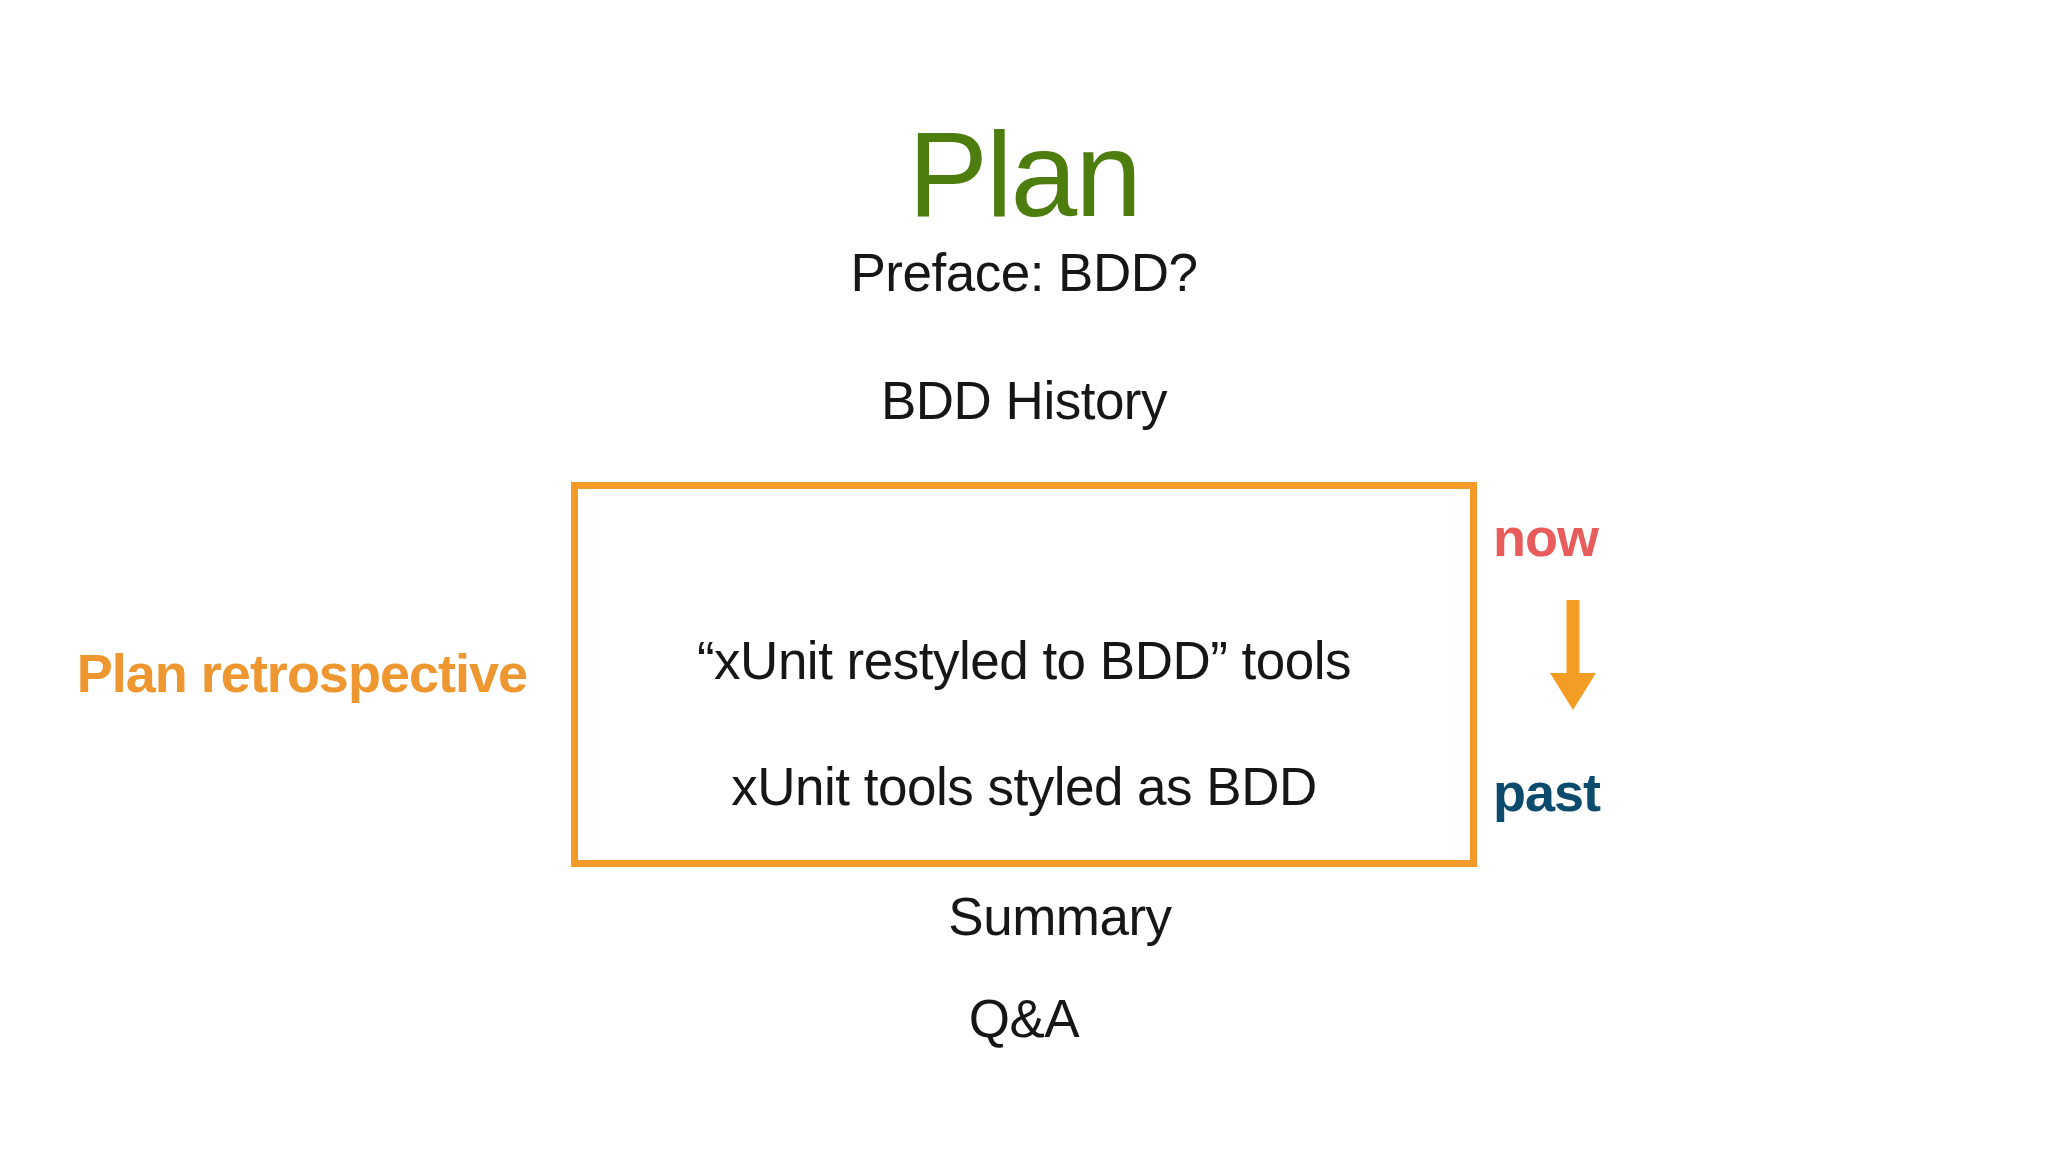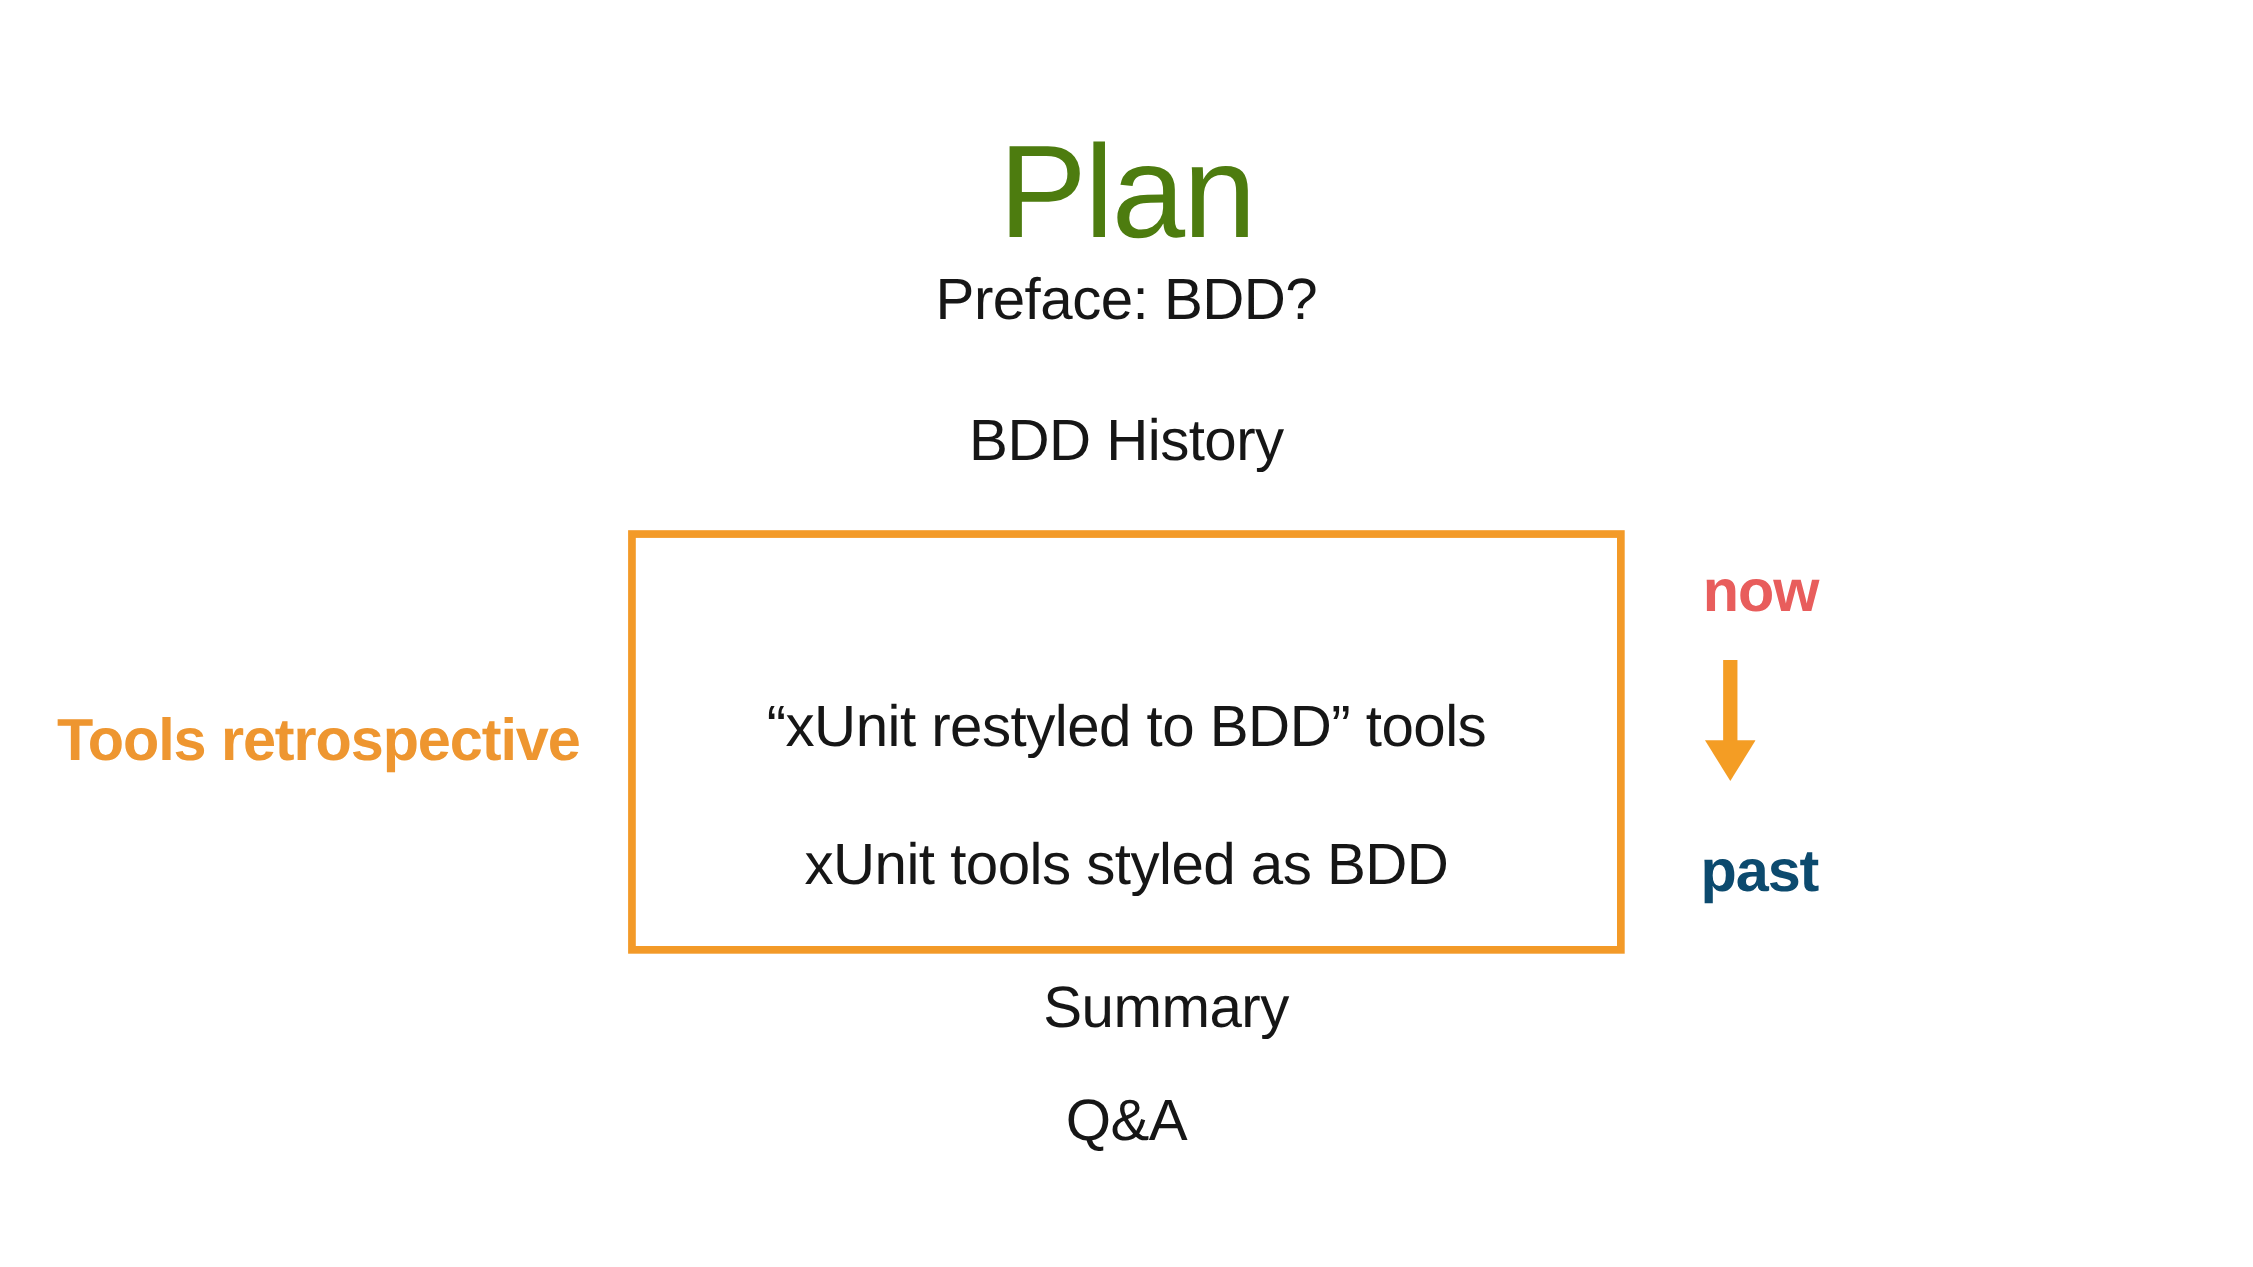--- a/index.html
+++ b/index.html
@@ -67,21 +67,21 @@
     line-height: 1;
     white-space: nowrap;
     color: #EE9630;
     text-align: right;
   }
 
   .timeline-label {
     position: absolute;
     left: 1493px;
     width: 160px;
-    text-align: right;
+    text-align: left;
     font-size: 54px;
     font-weight: 700;
     line-height: 1;
     letter-spacing: -1px;
     white-space: nowrap;
   }
   .timeline-now  { top: 510px; color: #E85D5C; }
   .timeline-past { top: 765px; color: #0c4a6e; }
 
   .down-arrow {
@@ -103,21 +103,21 @@
 
   <div class="centered-row agenda-item row-history">BDD History</div>
 
   <div class="highlight-box"></div>
 
 
   <div class="centered-row agenda-item row-boxline3">xUnit tools styled as BDD</div>
 
   <div class="centered-row agenda-item row-boxline2">“xUnit restyled to BDD” tools</div>
 
-  <div class="label-left">Tools retrospective</div>
+  <div class="label-left">Plan retrospective</div>
 
   <div class="timeline-label timeline-now">now</div>
 
   <svg class="down-arrow" viewBox="0 0 46 110" xmlns="http://www.w3.org/2000/svg">
     <rect x="16.5" y="0" width="13" height="74" fill="#F49D24"></rect>
     <polygon points="0,73 46,73 23,110" fill="#F49D24"></polygon>
   </svg>
 
   <div class="timeline-label timeline-past">past</div>
 

